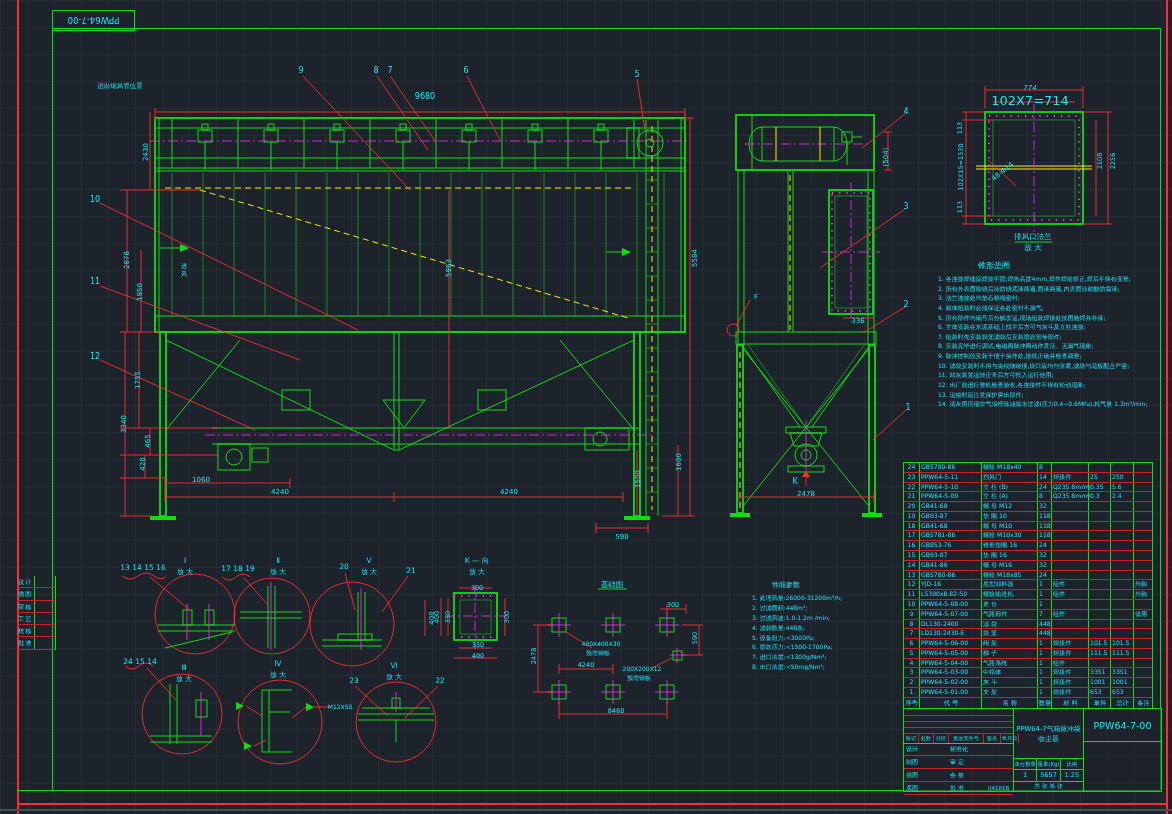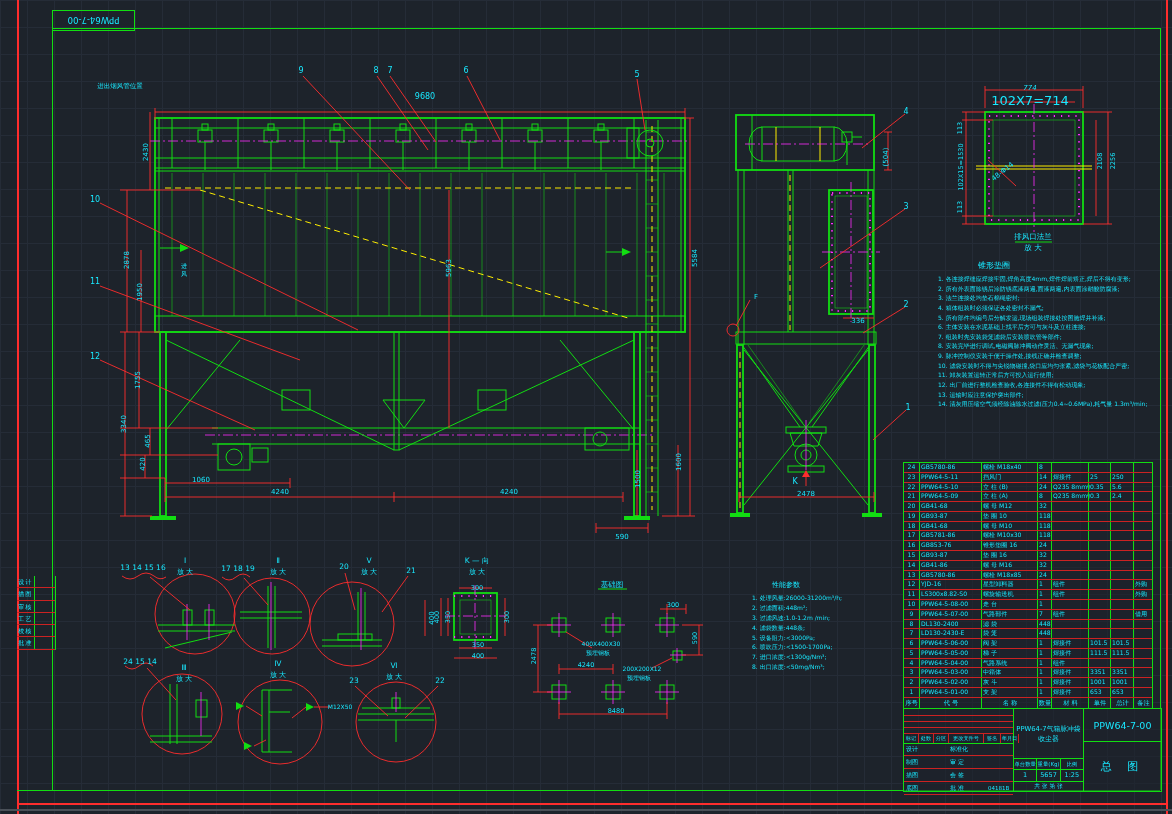--- a/index.html
+++ b/index.html
@@ -913,21 +913,20 @@
       <div>重量(Kg)</div>
       <div style="border-right:none;">比例</div>
     </div>
     <div id="qvrow">
       <div>1</div>
       <div>5657</div>
       <div style="border-right:none;">1:25</div>
     </div>
     <div id="sheetnote">共  张  第  张</div>
     <div id="dno">PPW64-7-00</div>
-    <div id="stitle">总 图</div>
   </div>
 
   <div id="sig">
       <div class="sigrow">
         <span>设计</span>
         <i></i>
       </div>
       <div class="sigrow">
         <span>描图</span>
         <i></i>

